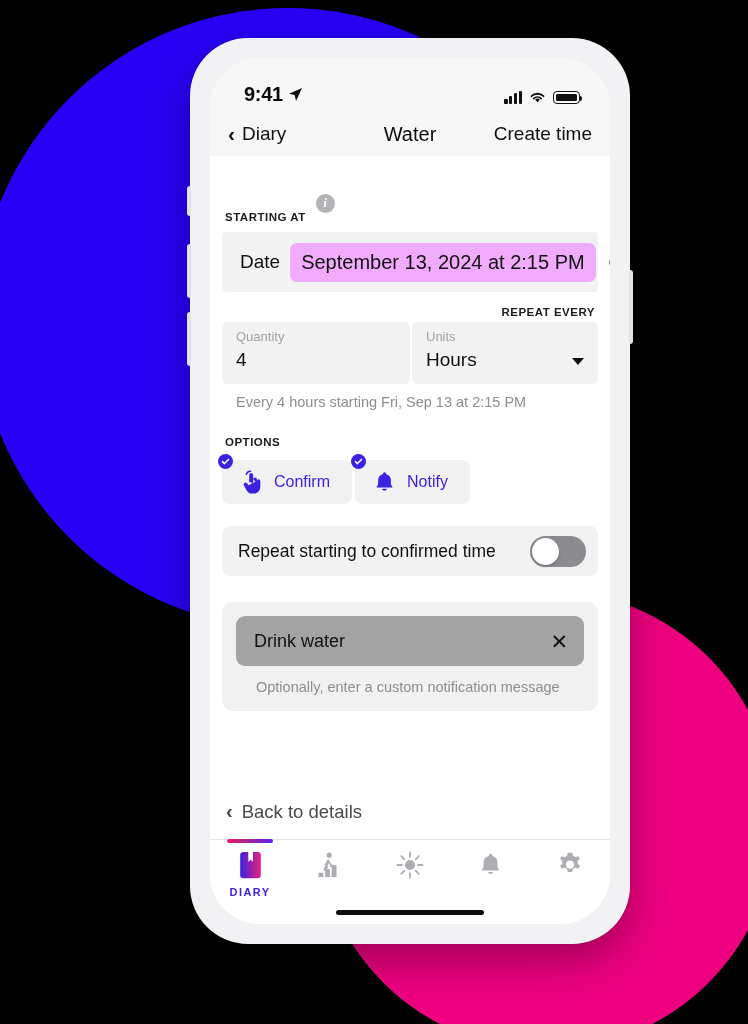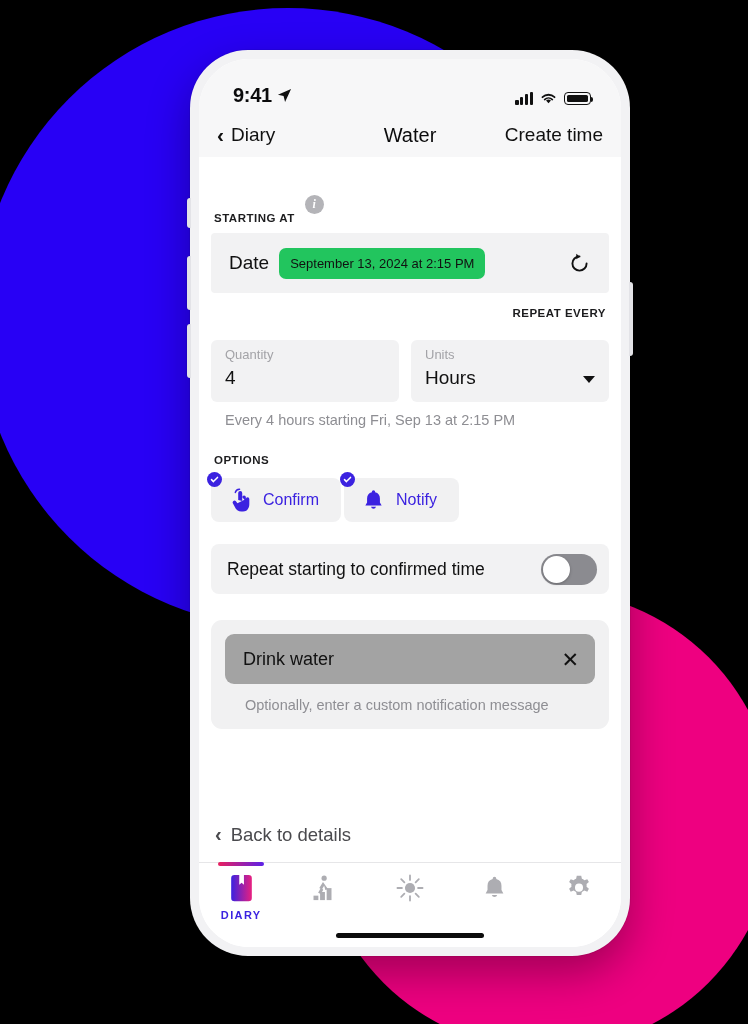--- a/index.html
+++ b/index.html
@@ -39,27 +39,27 @@
     top: 590px;
     width: 460px;
     height: 460px;
     background: #EE0080;
   }
 
   
   #phone {
     position: absolute;
     left: 190px;
-    top: 50px;
+    top: 38px;
     width: 440px;
     height: 906px;
     background: #f2f2f4;
     border-radius: 58px;
     box-shadow: 0 0 0 1px rgba(0,0,0,0.06), 0 18px 44px rgba(0,0,0,0.32);
-    padding: 9px;
+    padding: 20px;
     box-sizing: border-box;
   }
   .side-btn {
     position: absolute;
     background: #e3e3e7;
     border-radius: 3px 0 0 3px;
     box-shadow: -1px 0 1px rgba(0,0,0,0.08);
   }
   #btn-silent { left: -3px; top: 148px; width: 4px; height: 30px; }
   #btn-volup  { left: -3px; top: 206px; width: 4px; height: 54px; }
@@ -190,37 +190,37 @@
     background: #f2f2f3;
     border-radius: 4px;
     height: 60px;
     display: flex;
     align-items: center;
     padding: 0 16px 0 18px;
     gap: 10px;
   }
   #date-label { font-size: 19px; color: #111; }
   #date-value-field {
-    background: #22c55e;
+    background: #f0abfc;
     border-radius: 7px;
     padding: 8px 11px;
-    font-size: 13px;
+    font-size: 20px;
     color: #111;
     cursor: pointer;
     white-space: nowrap;
   }
   #date-reset-btn {
     margin-left: auto;
     width: 28px; height: 28px;
     display: flex; align-items: center; justify-content: center;
     cursor: pointer;
   }
 
   #repeat-label { padding: 14px 3px 4px 3px; text-align: right; }
-  #repeat-fields { display: flex; gap: 12px; margin-top: 17px; }
+  #repeat-fields { display: flex; gap: 2px; }
   .field-box {
     background: #f2f2f3;
     border-radius: 6px;
     height: 62px;
     padding: 7px 14px 0 14px;
     box-sizing: border-box;
     position: relative;
     cursor: text;
   }
   #quantity-field { flex: 0 0 188px; }

